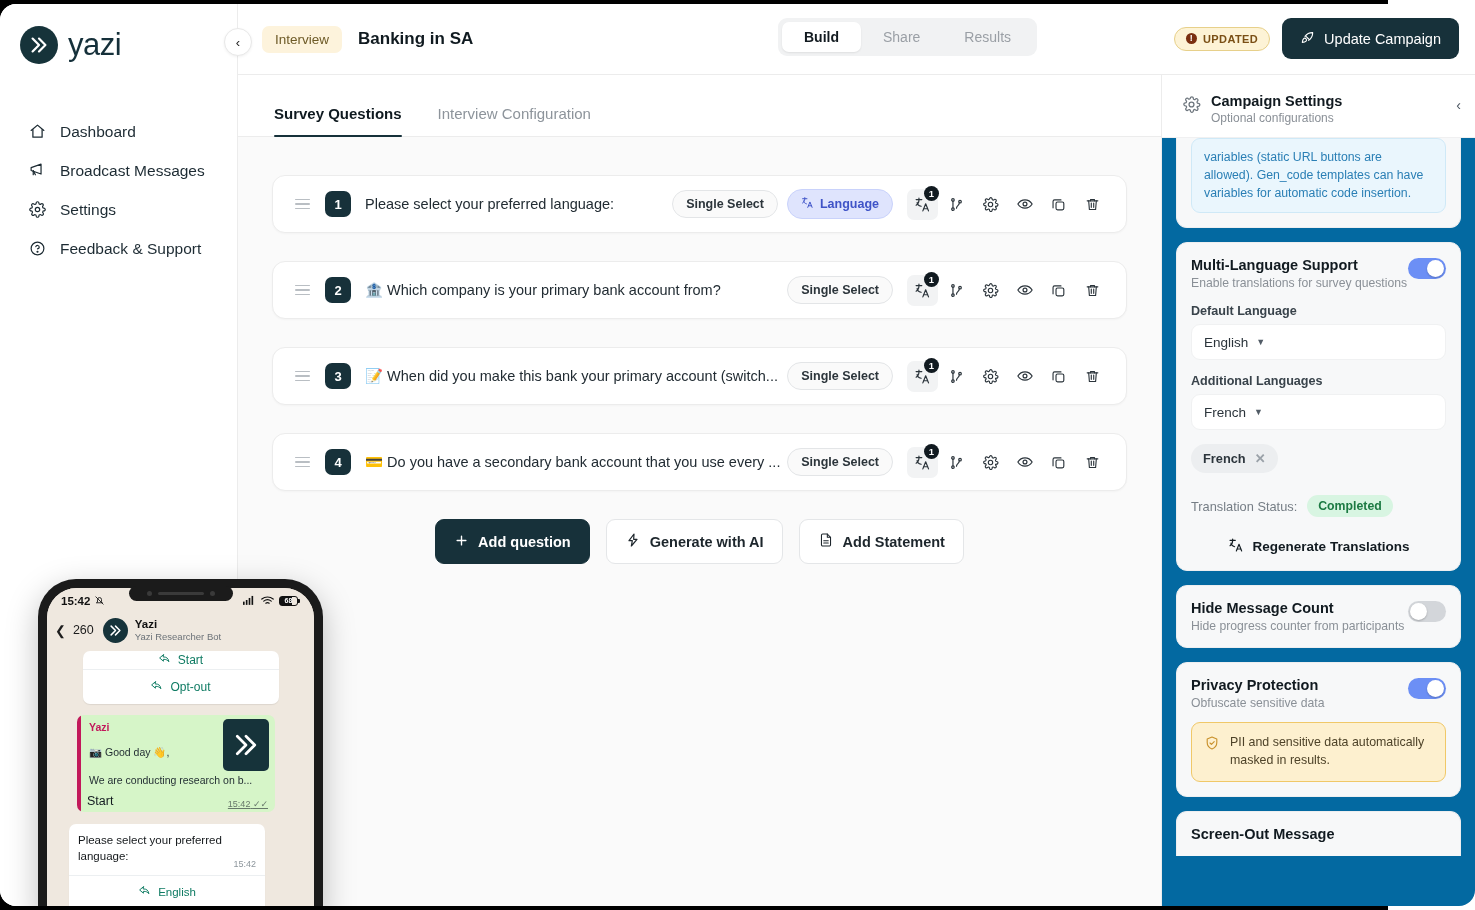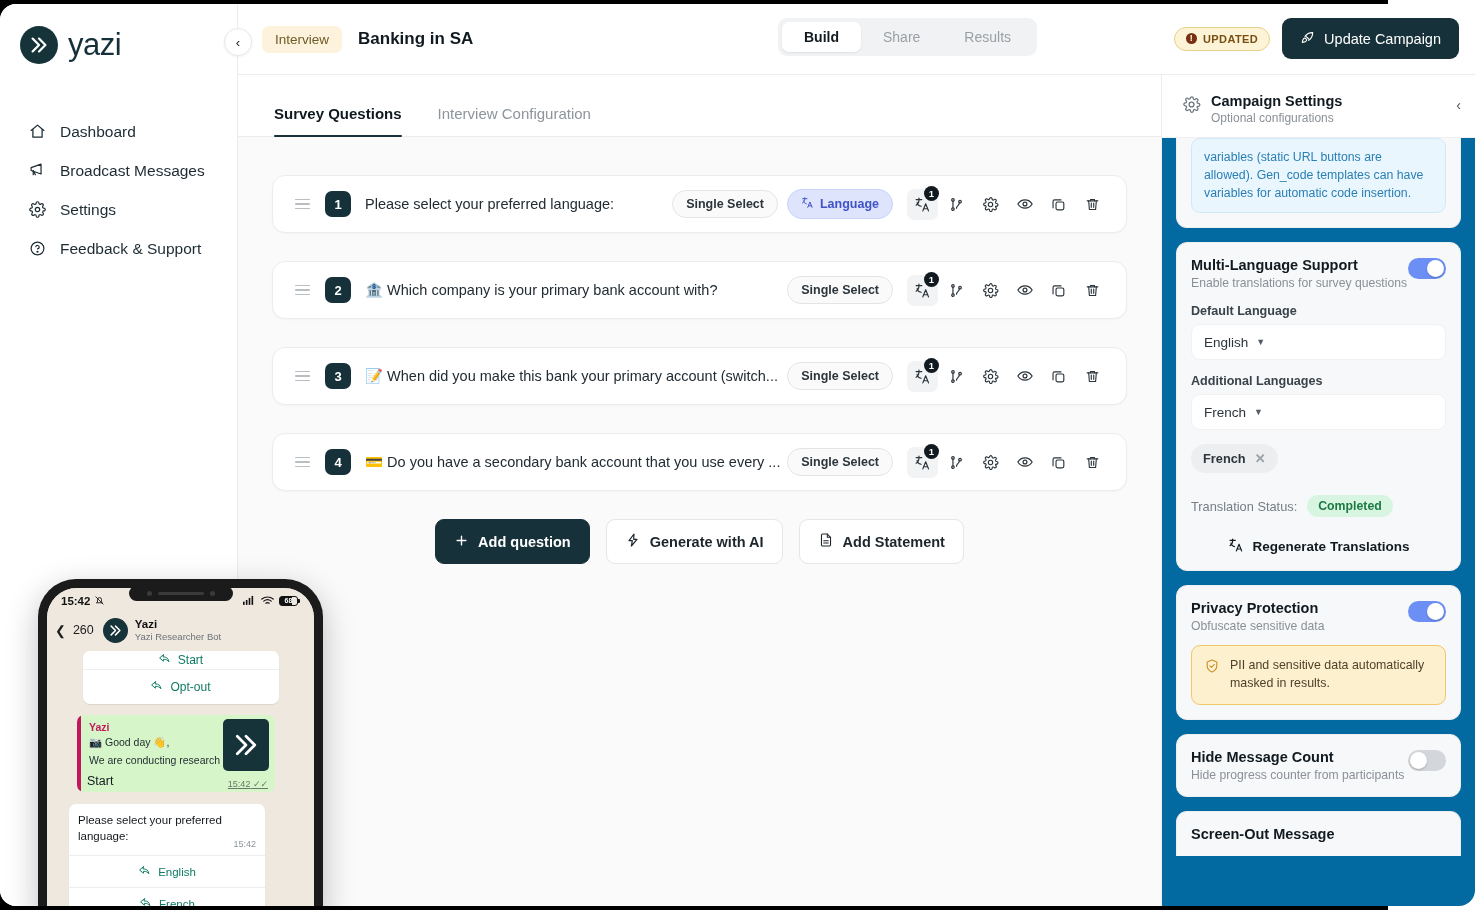--- a/index.html
+++ b/index.html
@@ -329,21 +329,21 @@
   .bub-green {
     position: relative; background: #d6f5c8; border-radius: 7px;
     margin: 11px 0 0 22px; width: 198px; padding: 6px 8px 4px 8px;
     overflow: hidden;
   }
   .bub-green::before {
     content: ""; position: absolute; left: 0; top: 0; bottom: 0; width: 3.5px;
     background: #c2185b;
   }
   .g-name { font-size: 10.5px; font-weight: bold; color: #c2185b; margin-left: 4px; }
-  .g-line { font-size: 10.5px; color: #1f2a30; margin-left: 4px; margin-top: 2px; line-height: 1.5; white-space: nowrap; overflow: hidden; }
+  .g-line { font-size: 10.5px; color: #1f2a30; margin-left: 4px; margin-top: 12px; line-height: 1.5; white-space: nowrap; overflow: hidden; }
   .g-logo {
     position: absolute; right: 6px; top: 4px;
     width: 46px; height: 52px; border-radius: 5px; background: #16333a;
     display: flex; align-items: center; justify-content: center;
   }
   .g-start { font-size: 12.5px; color: #131b20; margin-top: 5px; margin-left: 2px; }
   .g-meta { position: absolute; right: 7px; bottom: 3px; font-size: 9px; color: #67786a; text-decoration: underline; }
   .bub-q {
     background: #fff; border-radius: 7px; margin: 12px 0 0 14px;
     width: 196px; box-shadow: 0 1px 1px rgba(0,0,0,.08); overflow: hidden;
@@ -527,21 +527,21 @@
         </span>
       </div>
 
       <div class="qcard">
         <span class="drag-handle">
               <i></i>
               <i></i>
               <i></i>
             </span>
         <span class="qnum">2</span>
-        <span class="qtext">🏦 Which company is your primary bank account with?</span>
+        <span class="qtext">🏦 Which company is your primary bank account from?</span>
         <span class="qtags">
           <span class="tag">Single Select</span>
         </span>
         <span class="qicons">
           <span class="iconbtn shaded">
             <svg width="17" height="17" viewBox="0 0 24 24" fill="none" stroke="#2b343b" stroke-width="1.7" stroke-linecap="round" stroke-linejoin="round">
                   <path d="M3 5h8"></path>
                   <path d="M7 3v2c0 4-2 7-4 8"></path>
                   <path d="M4.5 9c0 2.5 2.5 4.5 5.5 5.5"></path>
                   <path d="M12.5 21l4-10 4 10"></path>
@@ -804,47 +804,47 @@
                   <path d="M14 18h5"></path>
                 </svg>
           </span>
           <span>Regenerate Translations</span>
         </div>
       </div>
 
       <div class="card">
         <div class="row-head">
           <span>
+            <div class="sw-title">Hide Message Count</div>
+            <div class="sw-sub">Hide progress counter from participants</div>
+          </span>
+          <span class="toggle">
+                <i class="knob"></i>
+              </span>
+        </div>
+      </div>
+
+      <div class="card">
+        <div class="row-head">
+          <span>
             <div class="sw-title">Privacy Protection</div>
             <div class="sw-sub">Obfuscate sensitive data</div>
           </span>
           <span class="toggle on">
                 <i class="knob"></i>
               </span>
         </div>
         <div class="warn-amber">
           <span style="flex:0 0 16px;margin-top:1px">
             <svg width="16" height="16" viewBox="0 0 24 24" fill="none" stroke="#c9912c" stroke-width="1.7" stroke-linecap="round" stroke-linejoin="round">
                   <path d="M12 3 4.8 6v5.3c0 4.5 3 8.1 7.2 9.7 4.2-1.6 7.2-5.2 7.2-9.7V6z"></path>
                   <path d="M9 12l2.2 2.2L15.3 10"></path>
                 </svg>
           </span>
           <span>PII and sensitive data automatically masked in results.</span>
-        </div>
-      </div>
-
-      <div class="card">
-        <div class="row-head">
-          <span>
-            <div class="sw-title">Hide Message Count</div>
-            <div class="sw-sub">Hide progress counter from participants</div>
-          </span>
-          <span class="toggle">
-                <i class="knob"></i>
-              </span>
         </div>
       </div>
 
       <div class="card cut">
         <div class="cut-title">Screen-Out Message</div>
       </div>
     </div>
   </aside>
 
   <div class="phone-wrap">

